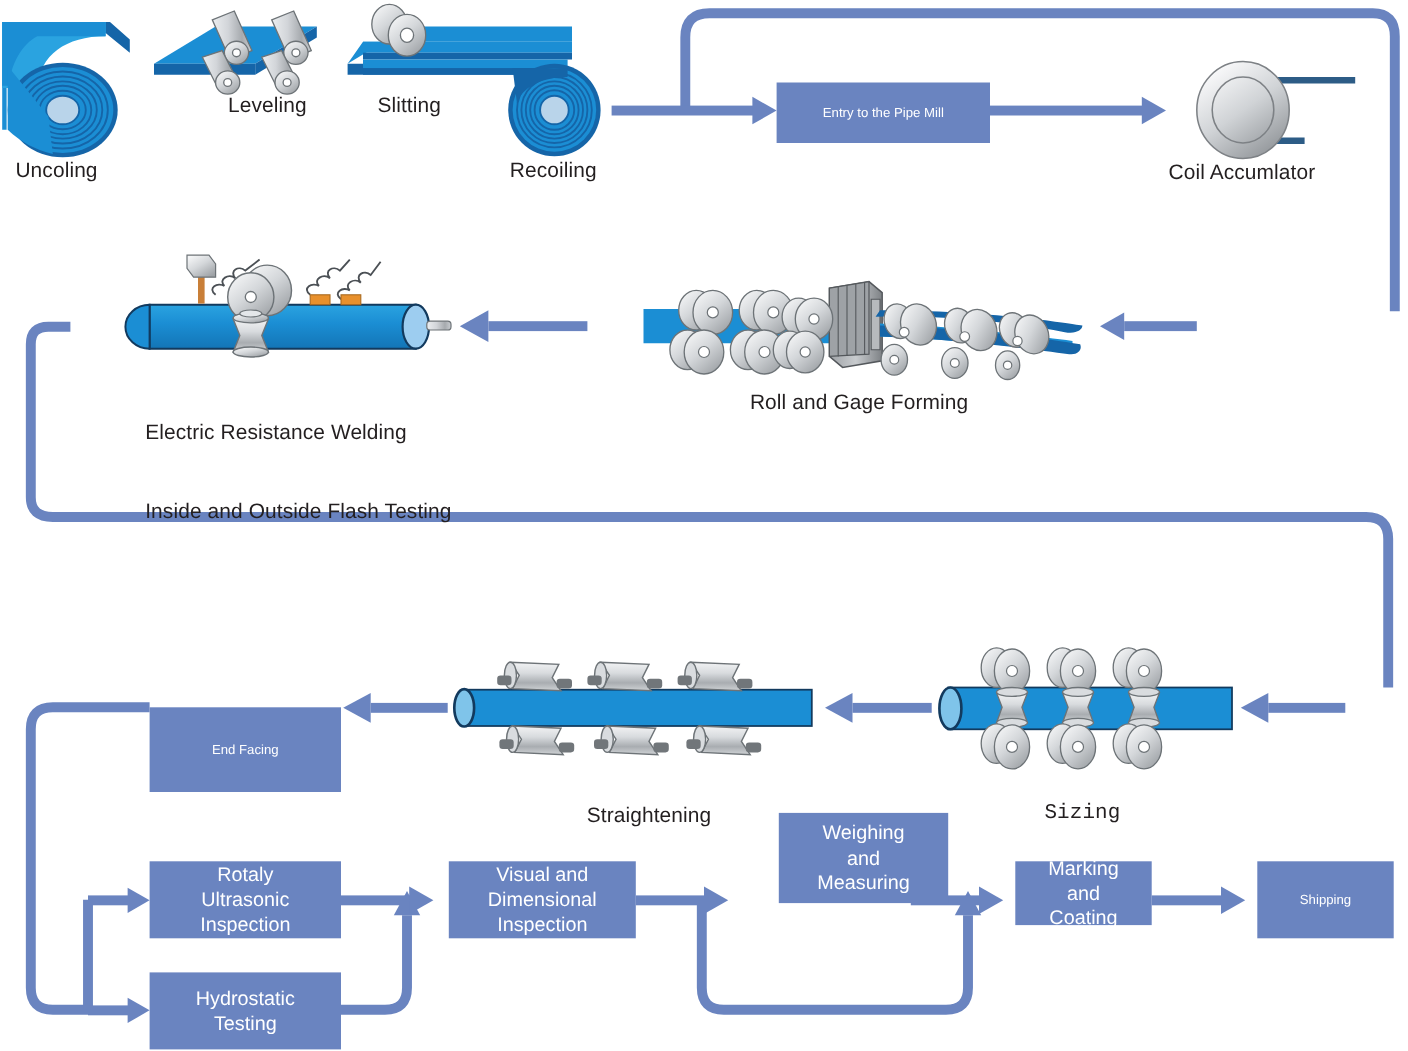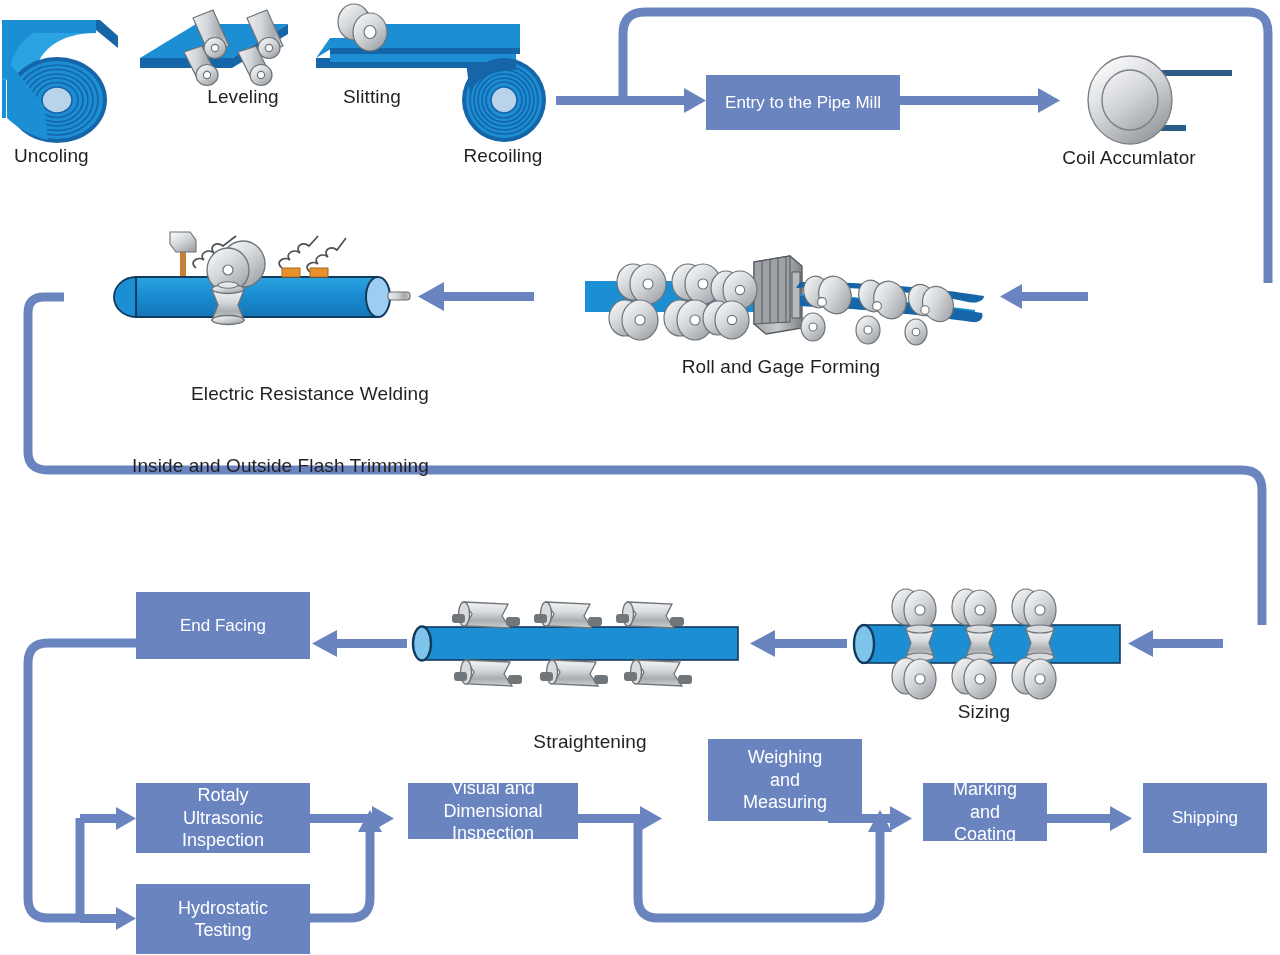--- a/index.html
+++ b/index.html
@@ -14,38 +14,38 @@
   .lbl{
     position:absolute;
     font-family:"Liberation Sans", sans-serif;
     font-size:19px;
     color:#231f20;
     line-height:1.26;
     white-space:pre;
     letter-spacing:0.1px;
   }
   .lbl.ctr{text-align:center;transform:translateX(-50%);}
-  .lbl.lft{text-align:right;}
+  .lbl.lft{text-align:left;}
 
   .pbox{
     position:absolute;
     background:#6a84c0;
     color:#ffffff;
     display:flex;
     align-items:center;
     justify-content:center;
     text-align:center;
     font-family:"Liberation Sans", sans-serif;
     font-size:18px;
     line-height:1.25;
     white-space:pre-line;
     box-sizing:border-box;
     padding:2px 6px;
   }
-  .pbox.big{font-size:17px;}
+  .pbox.big{font-size:12px;}
 </style>
 </head>
 <body>
 
 <div id="stage">
 
   <svg viewBox="0 0 1280 955" xmlns="http://www.w3.org/2000/svg">
     <defs>
       <linearGradient id="gRoll" x1="0" y1="0" x2="0" y2="1">
         <stop offset="0%" stop-color="#f2f3f4"></stop>
@@ -429,41 +429,41 @@
   <div class="lbl ctr" style="left:243px;top:85px;">Leveling</div>
 
   <div class="lbl ctr" style="left:372px;top:85px;">Slitting</div>
 
   <div class="lbl ctr" style="left:503px;top:144px;">Recoiling</div>
 
   <div class="lbl ctr" style="left:1129px;top:146px;">Coil Accumlator</div>
 
   <div class="lbl lft" style="left:132px;top:334px;">
     <div>Electric Resistance Welding</div>
-    <div>Inside and Outside Flash Trimming</div>
+    <div>Inside and Outside Flash Testing</div>
   </div>
 
   <div class="lbl ctr" style="left:781px;top:355px;">Roll and Gage Forming</div>
 
   <div class="lbl ctr" style="left:574px;top:730px;margin-left:16px;">Straightening</div>
 
-  <div class="lbl ctr" style="left:984px;top:700px;">Sizing</div>
+  <div class="lbl ctr" style="left:984px;top:728px;font-family:Liberation Mono, monospace;">Sizing</div>
 
   <div class="pbox big" style="left:706px;top:75px;width:194px;height:55px;">Entry to the Pipe Mill</div>
 
-  <div class="pbox big" style="left:136px;top:592px;width:174px;height:67px;">End Facing</div>
+  <div class="pbox big" style="left:136px;top:643px;width:174px;height:77px;">End Facing</div>
 
   <div class="pbox" style="left:136px;top:783px;width:174px;height:70px;">Rotaly
 Ultrasonic
 Inspection</div>
 
   <div class="pbox" style="left:136px;top:884px;width:174px;height:70px;">Hydrostatic
 Testing</div>
 
-  <div class="pbox" style="left:408px;top:783px;width:170px;height:56px;">Visual and
+  <div class="pbox" style="left:408px;top:783px;width:170px;height:70px;">Visual and
 Dimensional
 Inspection</div>
 
   <div class="pbox" style="left:674px;top:739px;width:154px;height:82px;margin-left:34px;">Weighing
 and
 Measuring</div>
 
   <div class="pbox" style="left:923px;top:783px;width:124px;height:58px;">Marking
 and
 Coating</div>

